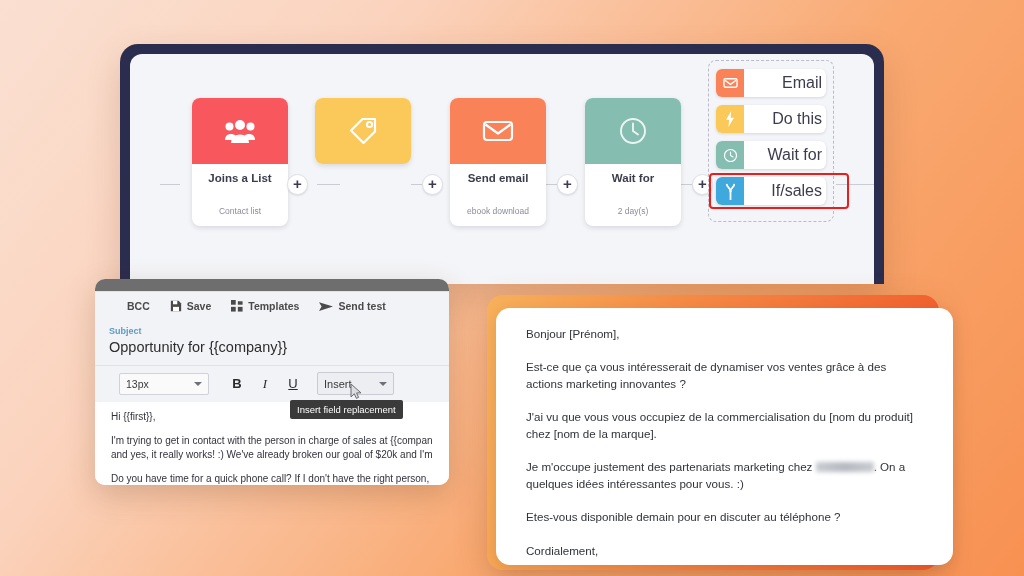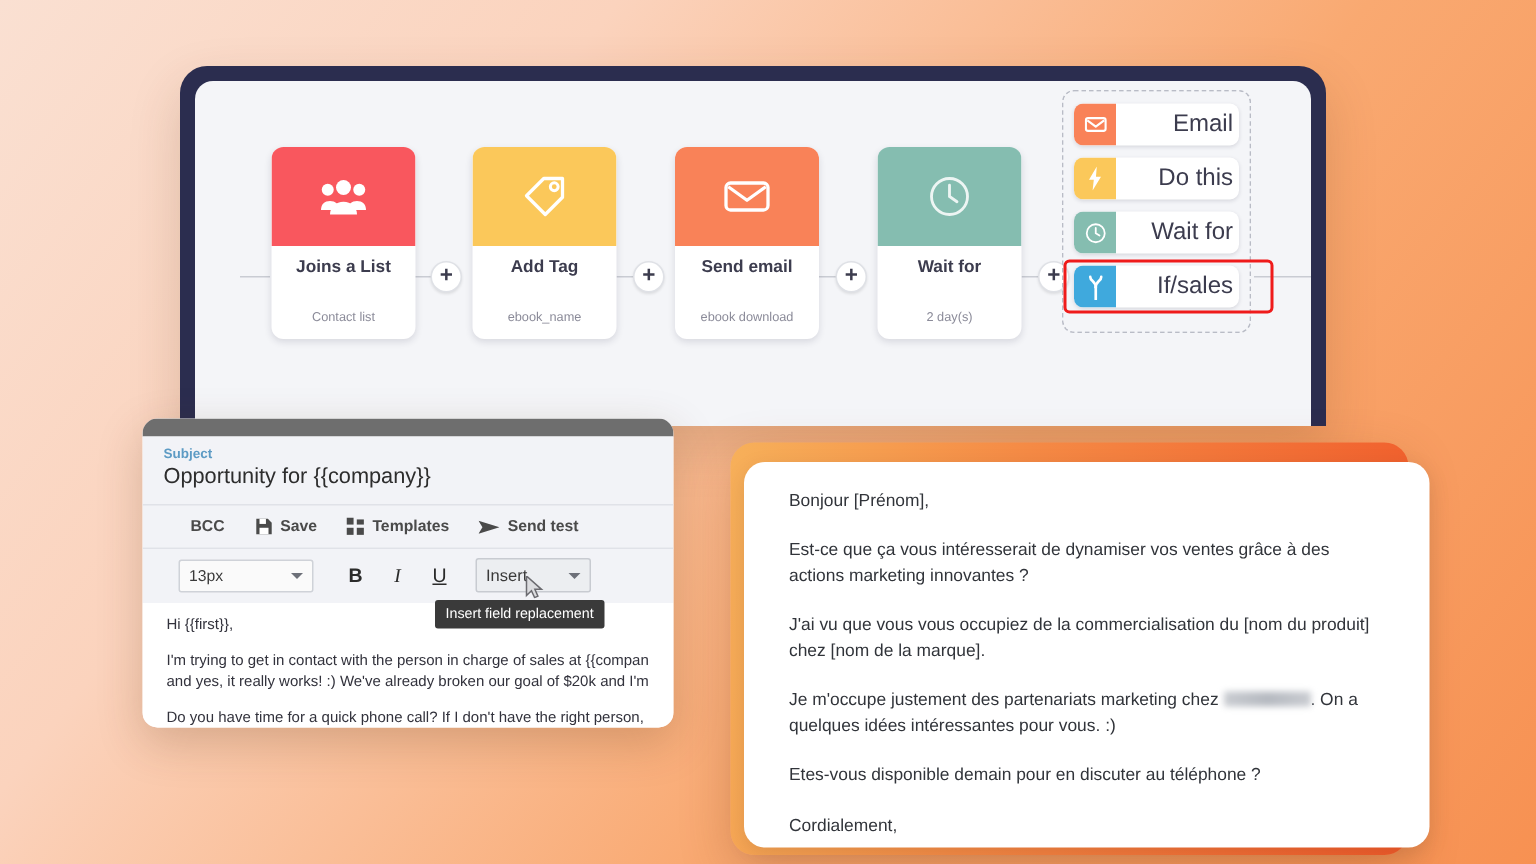--- a/index.html
+++ b/index.html
@@ -150,21 +150,21 @@
     <div class="rail" style="left:146px;width:22px;"></div>
     <div class="rail" style="left:187px;width:23px;"></div>
     <div class="rail" style="left:281px;width:22px;"></div>
     <div class="rail" style="left:322px;width:23px;"></div>
     <div class="rail" style="left:416px;width:22px;"></div>
     <div class="rail" style="left:457px;width:23px;"></div>
     <div class="rail" style="left:551px;width:22px;"></div>
     <div class="rail" style="left:592px;width:18px;"></div>
     <div class="rail" style="left:706px;width:70px;"></div>
 
-    <div class="step" style="left:51px;text-align:center;">
+    <div class="step" style="left:62px;text-align:center;">
       <div class="head" style="background:#f9575e;">
         <svg width="34" height="26" viewBox="0 0 34 26">
           <circle cx="17" cy="7" r="5" fill="#fff"></circle>
           <circle cx="6.5" cy="8.5" r="4" fill="#fff"></circle>
           <circle cx="27.5" cy="8.5" r="4" fill="#fff"></circle>
           <path d="M2 22c0-4 2.5-6 6-6s6 2 6 6z" fill="#fff"></path>
           <path d="M20 22c0-4 2.5-6 6-6s6 2 6 6z" fill="#fff"></path>
           <path d="M8 25c0-5.2 4-8.5 9-8.5s9 3.3 9 8.5z" fill="#fff"></path>
         </svg>
       </div>
@@ -177,24 +177,20 @@
     <div class="plus" style="left:157px;">
         <span>+</span>
       </div>
 
     <div class="step" style="left:185px;">
       <div class="head" style="background:#fbc85a;">
         <svg width="32" height="32" viewBox="0 0 32 32">
           <path d="M4 15.5 L15.5 4 L28 4 L28 16.5 L16.5 28 Z" fill="none" stroke="#fff" stroke-width="2.2" stroke-linejoin="round"></path>
           <circle cx="22.5" cy="9.5" r="2.6" fill="none" stroke="#fff" stroke-width="2"></circle>
         </svg>
-      </div>
-      <div class="body">
-        <div class="title">Add Tag</div>
-        <div class="sub">ebook_name</div>
       </div>
     </div>
 
     <div class="plus" style="left:292px;">
         <span>+</span>
       </div>
 
     <div class="step" style="left:320px;">
       <div class="head" style="background:#f98258;">
         <svg width="32" height="24" viewBox="0 0 32 24">
@@ -274,25 +270,20 @@
         <div id="action-highlight"></div>
       </div>
 
     </div>
   </div>
 </div>
 
 <div id="email-editor">
   <div id="editor-titlebar"></div>
 
-  <div id="editor-subject">
-    <div class="subject-label">Subject</div>
-    <div class="subject-value">Opportunity for {{company}}</div>
-  </div>
-
   <div id="editor-actions">
     <div class="act">
       <span>BCC</span>
     </div>
     <div class="act">
       <svg width="12" height="12" viewBox="0 0 14 14">
         <path d="M1 1h9l3 3v9H1z" fill="#4a4a4a"></path>
           <rect x="3.5" y="1" width="5" height="4" fill="#fff"></rect>
           <rect x="3.5" y="8" width="7" height="5" fill="#fff"></rect>
       </svg>
@@ -306,20 +297,25 @@
           <rect x="8" y="8" width="5.5" height="5.5" fill="#4a4a4a"></rect>
       </svg>
       <span>Templates</span>
     </div>
     <div class="act">
       <svg width="14" height="11" viewBox="0 0 16 12">
         <path d="M0 1 L16 6 L0 11 L3 6 Z" fill="#4a4a4a"></path>
       </svg>
       <span>Send test</span>
     </div>
+  </div>
+
+  <div id="editor-subject">
+    <div class="subject-label">Subject</div>
+    <div class="subject-value">Opportunity for {{company}}</div>
   </div>
 
   <div id="editor-format">
     <div class="fsize">
       <span>13px</span>
       <i class="caret"></i>
     </div>
     <div class="fbtn b" style="margin-left:14px;">B</div>
     <div class="fbtn i">I</div>
     <div class="fbtn u">U</div>

